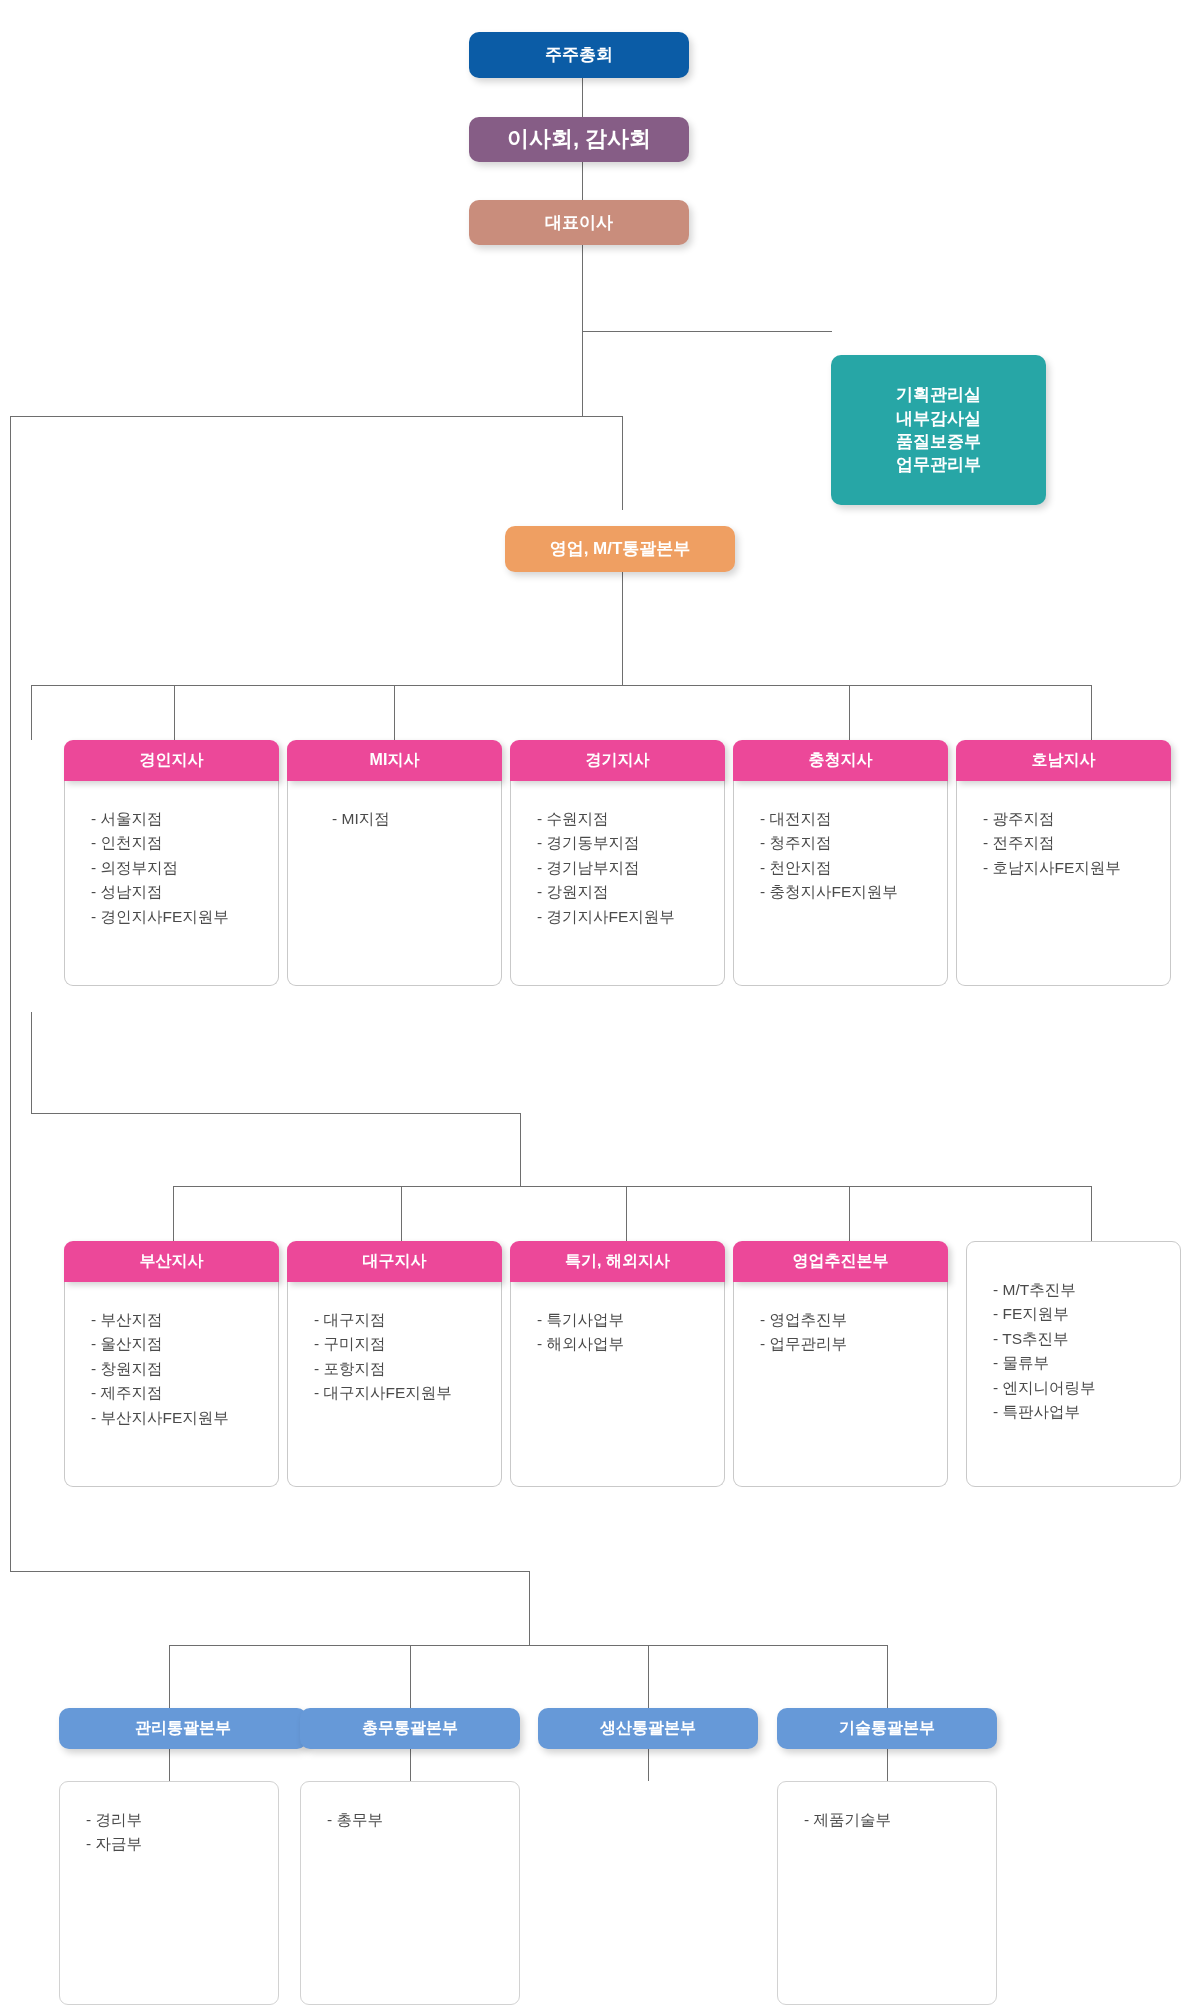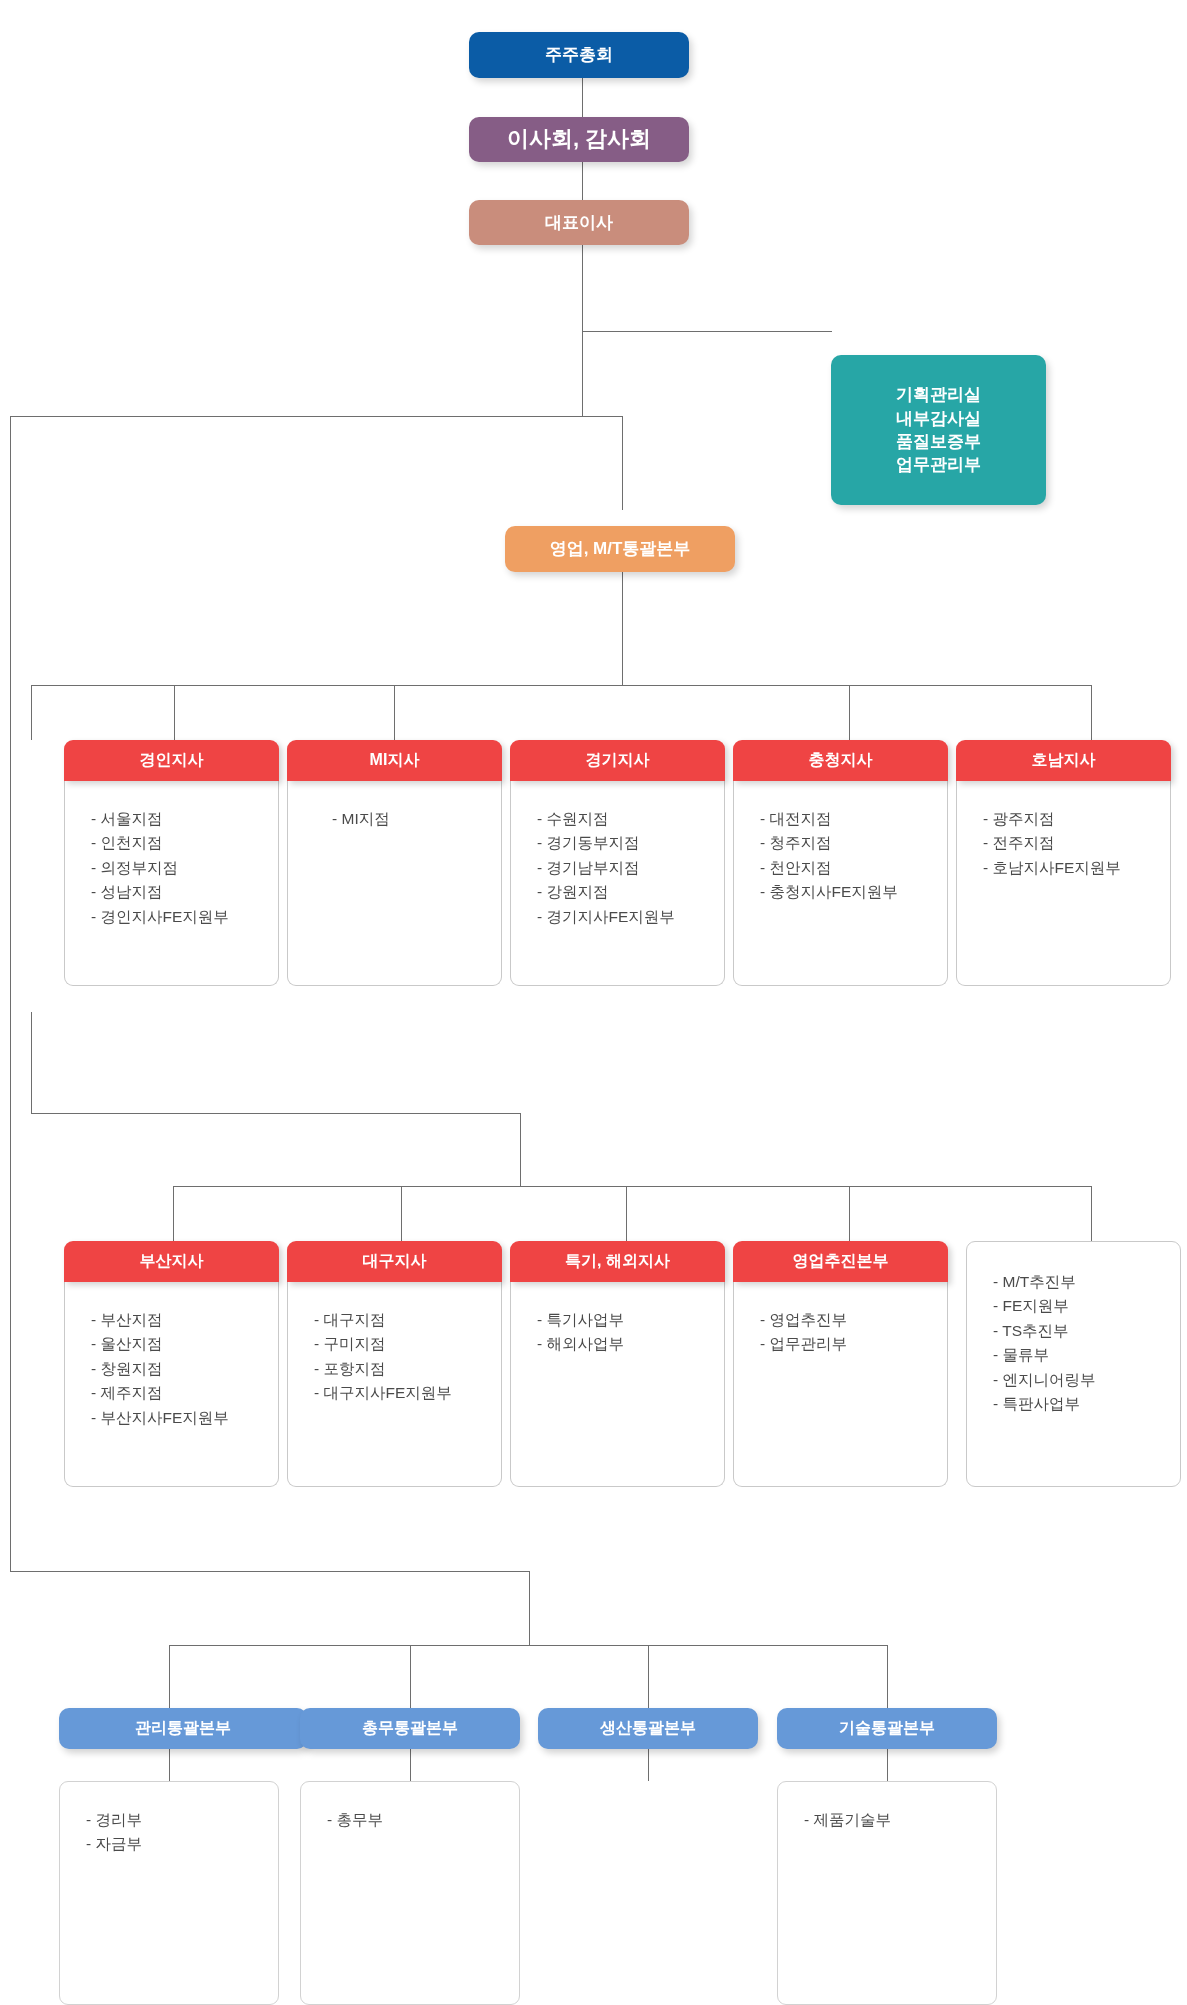--- a/index.html
+++ b/index.html
@@ -38,21 +38,21 @@
 
   
   .card{
     position:absolute;
     box-sizing:border-box;
     z-index:2;
   }
   .card-head{
     height:41px;
     border-radius:9px 9px 0 0;
-    background:#ef4444;
+    background:#ec4899;
     color:#ffffff;
     font-weight:bold;
     font-size:16px;
     display:flex;
     align-items:center;
     justify-content:center;
     box-shadow:3px 3px 6px rgba(0,0,0,0.18);
     position:relative;
     z-index:2;
   }
@@ -60,21 +60,21 @@
     border:1px solid #c9c9c9;
     border-top:none;
     border-radius:0 0 9px 9px;
     background:#ffffff;
     padding:26px 0 10px 26px;
     box-sizing:border-box;
   }
   .card-body.noheader{
     border-top:1px solid #c9c9c9;
     border-radius:9px;
-    padding-top:28px;
+    padding-top:36px;
   }
   .item{
     font-size:15.5px;
     color:#4a4a4a;
     line-height:1.58;
     white-space:nowrap;
   }
 
   
   .btm-head{

